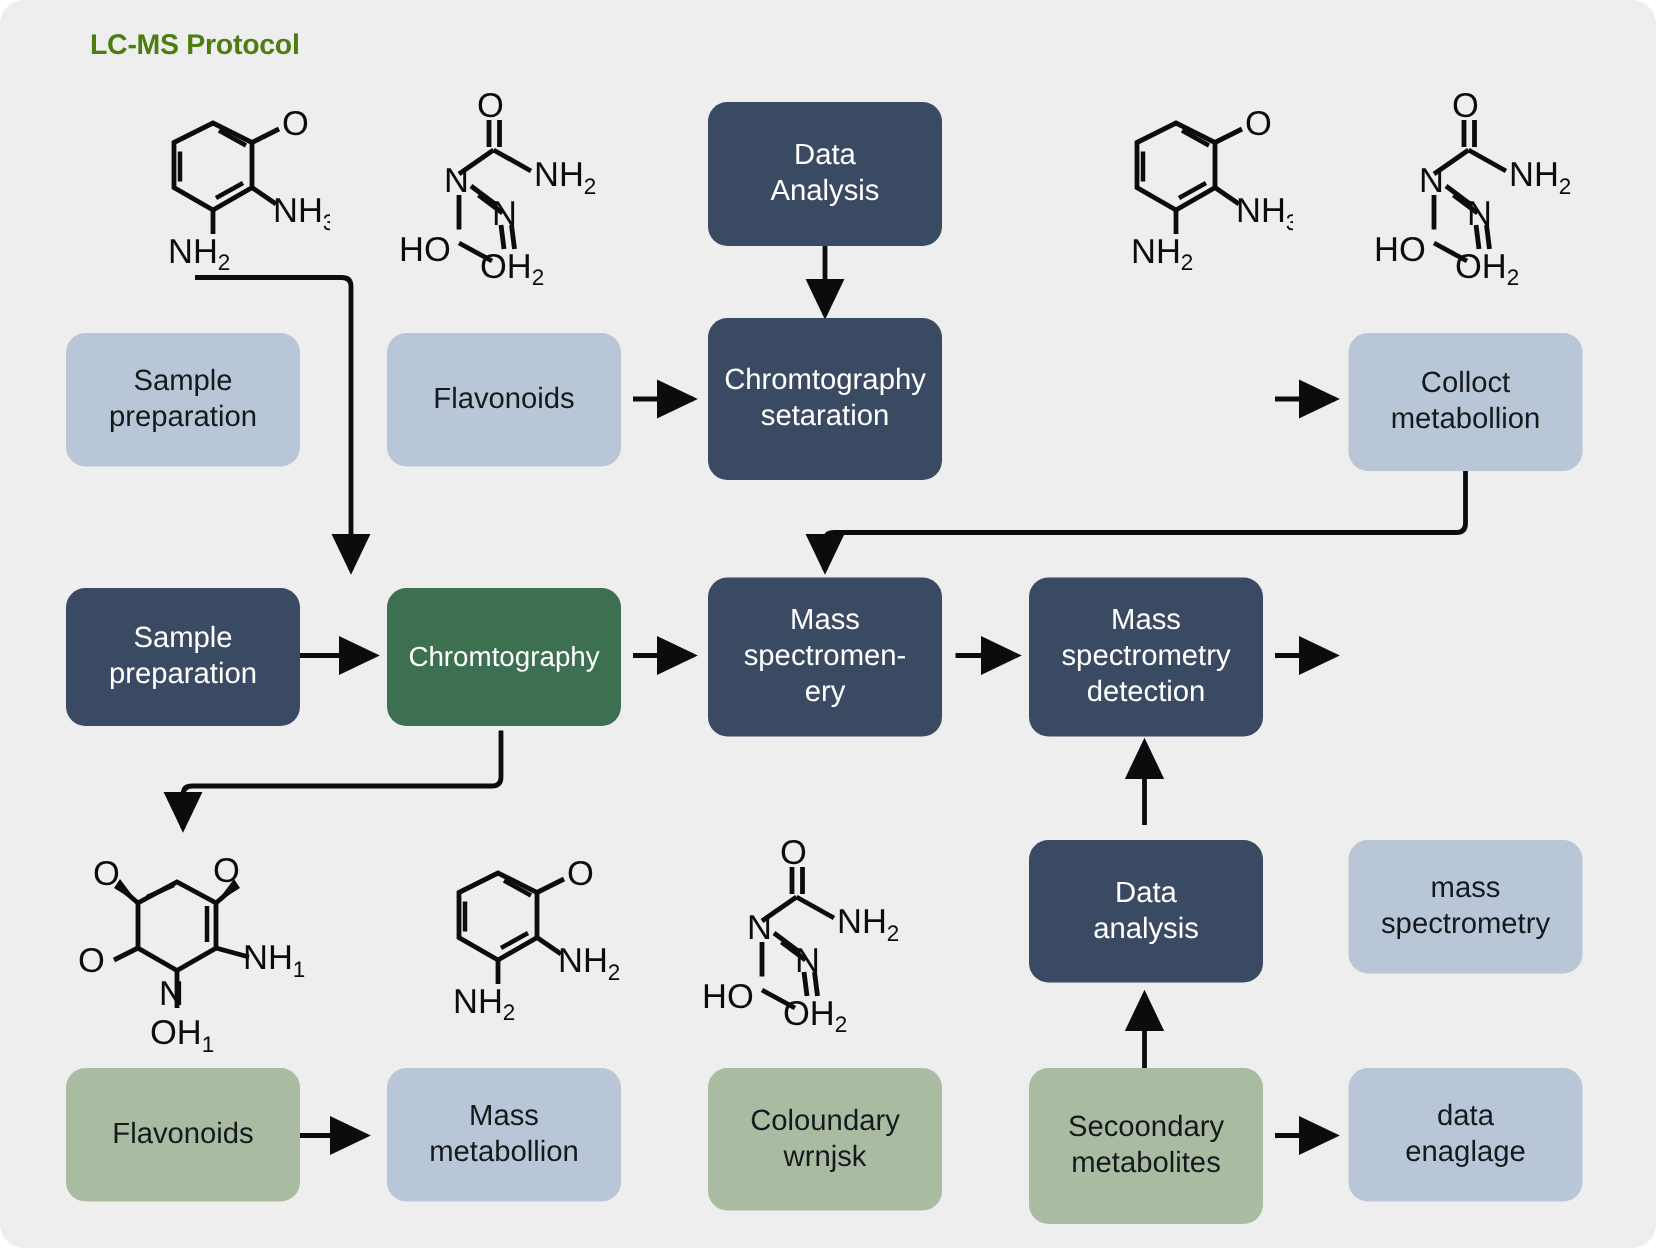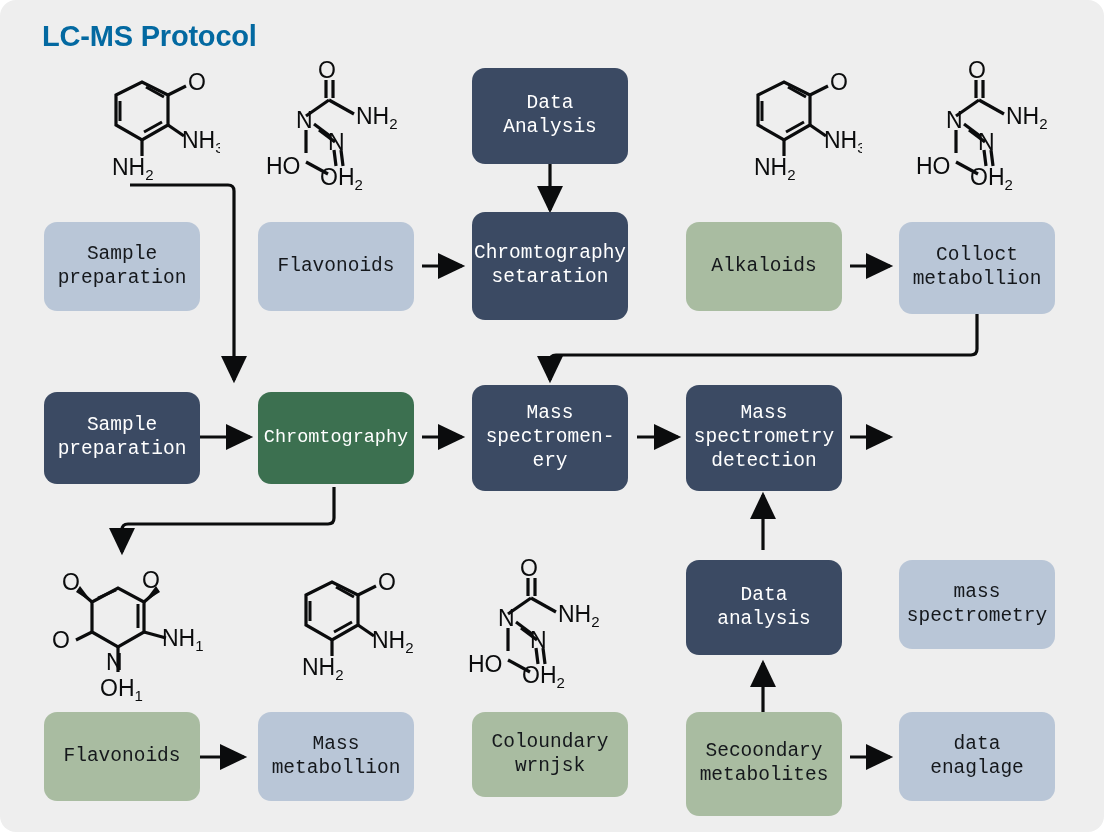--- a/index.html
+++ b/index.html
@@ -8,34 +8,33 @@
     background:#ffffff;
     font-family:"Liberation Sans",sans-serif;
     overflow:hidden;
   }
   #canvas{
     position:absolute;left:0;top:0;width:1104px;height:832px;
     background:#eeeeee;
     border-radius:16px;
   }
   #title{
-    position:absolute;left:42px;top:20px;
-    font-size:29px;font-weight:bold;color:#0369a1;
+    position:absolute;left:60px;top:20px;
+    font-size:19px;font-weight:bold;color:#4d7c0f;
     letter-spacing:-0.2px;
   }
   .node{
     position:absolute;
     border-radius:13px;
     display:flex;align-items:center;justify-content:center;
     text-align:center;
     font-size:19.5px;
     line-height:1.22;
     box-sizing:border-box;
     padding:4px 22px;
-    font-family:Liberation Mono, monospace;
   }
   .n-dark{background:#3b4a63;color:#ffffff;}
   .n-light{background:#b9c6d7;color:#15181c;}
   .n-green{background:#3c7050;color:#ffffff;}
   .n-sage{background:#a9bca1;color:#15181c;}
   svg.wires{position:absolute;left:0;top:0;width:1104px;height:832px;pointer-events:none;}
   svg.mol{position:absolute;}
   .mt{font-family:"Liberation Sans",sans-serif;font-size:23px;fill:#0b0c0d;font-weight:normal;}
   .ms{font-size:15px;}
 </style>
@@ -227,23 +226,20 @@
   <div class="node n-dark" style="left:472px;top:68px;width:156px;height:96px;">
     <span style="white-space:pre-line">Data
 Analysis</span>
   </div>
 
   <div class="node n-dark" style="left:472px;top:212px;width:156px;height:108px;">
     <span style="white-space:pre-line">Chromtography
 setaration</span>
   </div>
 
-  <div class="node n-sage" style="left:686px;top:222px;width:156px;height:89px;">
-    <span style="white-space:pre-line">Alkaloids</span>
-  </div>
 
   <div class="node n-light" style="left:899px;top:222px;width:156px;height:92px;">
     <span style="white-space:pre-line">Colloct
 metabollion</span>
   </div>
 
   <div class="node n-dark" style="left:44px;top:392px;width:156px;height:92px;">
     <span style="white-space:pre-line">Sample
 preparation</span>
   </div>
@@ -277,21 +273,21 @@
 
   <div class="node n-sage" style="left:44px;top:712px;width:156px;height:89px;">
     <span style="white-space:pre-line">Flavonoids</span>
   </div>
 
   <div class="node n-light" style="left:258px;top:712px;width:156px;height:89px;">
     <span style="white-space:pre-line">Mass
 metabollion</span>
   </div>
 
-  <div class="node n-sage" style="left:472px;top:712px;width:156px;height:85px;">
+  <div class="node n-sage" style="left:472px;top:712px;width:156px;height:95px;">
     <span style="white-space:pre-line">Coloundary
 wrnjsk</span>
   </div>
 
   <div class="node n-sage" style="left:686px;top:712px;width:156px;height:104px;text-align:center;">
     <span style="white-space:pre-line">Secoondary
 metabolites</span>
   </div>
 
   <div class="node n-light" style="left:899px;top:712px;width:156px;height:89px;">

